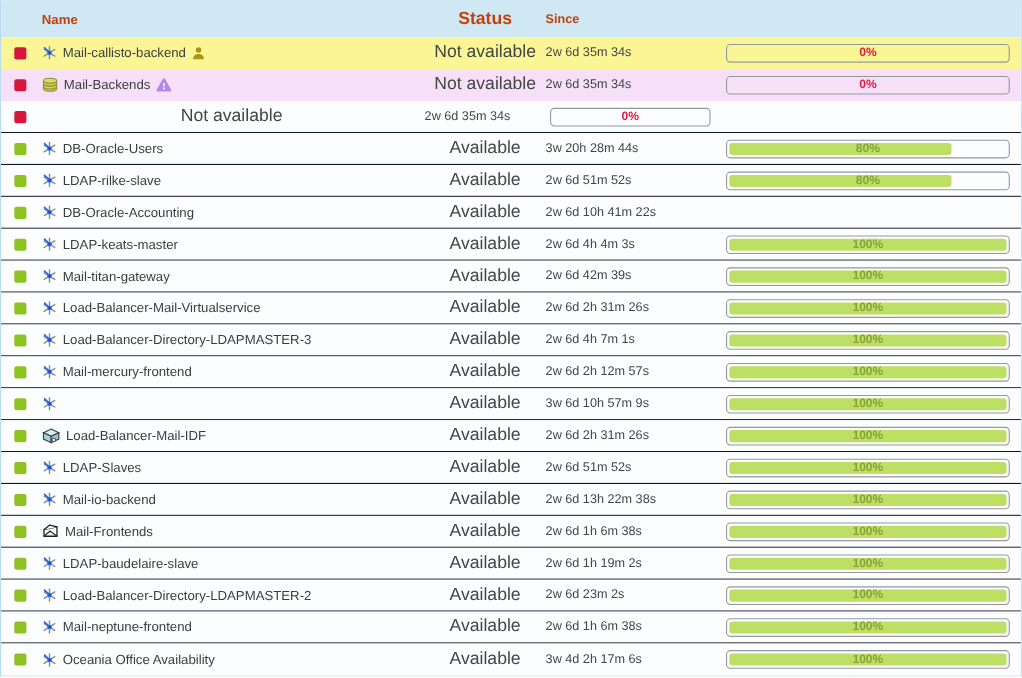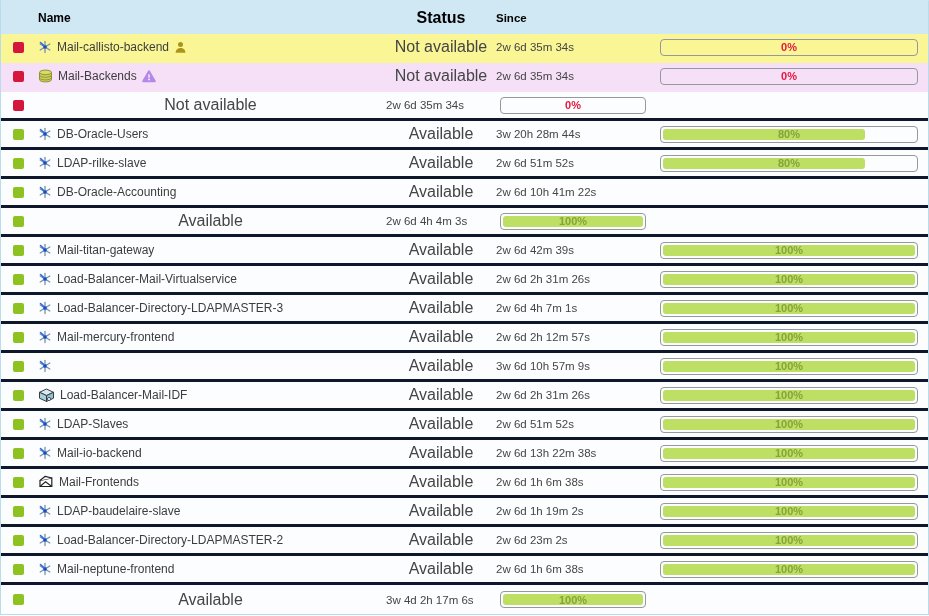--- a/index.html
+++ b/index.html
@@ -1,24 +1,24 @@
 <!DOCTYPE html>
 <html><head>
 <meta charset="utf-8">
 <style>
   html,body{margin:0;padding:0;background:#fff;}
   body{font-family:"Liberation Sans","DejaVu Sans",sans-serif;-webkit-font-smoothing:antialiased;}
   .table{width:927px;border:1px solid #b9dcec;border-top:1px solid #cfe8f3;}
   .thead{display:grid;grid-template-columns:34px 1fr 110px 160px 272px;align-items:center;height:33px;background:#cfe8f3;}
-  .th{font-size:12px;font-weight:bold;color:#000000;}
+  .th{font-size:12px;font-weight:bold;color:#c2410c;}
   .th.col-name{padding-left:3px;}
   .th.col-status{text-align:center;}
   .th.col-since{text-align:left;}
   .th.col-level{text-align:center;}
-  .tr{display:grid;grid-template-columns:34px 1fr 110px 160px 272px;align-items:center;height:29px;box-sizing:border-box;background:#fbfdfe;border-bottom:3px solid #0f172a;}
+  .tr{display:grid;grid-template-columns:34px 1fr 110px 160px 272px;align-items:center;height:29px;box-sizing:border-box;background:#fbfdfe;border-bottom:1px solid #0f172a;}
   .tr.bg-yellow{background:#faf595;border-bottom-color:#faf595;}
   .tr.bg-pink{background:#f5e0f7;border-bottom-color:#f5e0f7;}
   .tr:last-child{border-bottom:none;}
   .td{font-size:12px;color:#454545;}
   .col-ind{display:flex;justify-content:center;}
   .indicator{width:11px;height:11px;border-radius:2px;display:inline-block;}
   .indicator.critical{background:#d5173e;}
   .indicator.ok{background:#8dc220;}
   .col-name{display:flex;align-items:center;gap:5px;padding-left:3px;overflow:hidden;white-space:nowrap;}
   .icon-slot,.badge-slot{display:inline-flex;align-items:center;}
@@ -218,20 +218,38 @@
       <span class="badge-slot"></span>
     </div>
     <div class="td col-status">Available</div>
     <div class="td col-since">2w 6d 10h 41m 22s</div>
   </div>
 
   <div class="tr bg-plain">
     <div class="td col-ind">
           <span class="indicator ok"></span>
         </div>
+    <div class="td col-name">
+      <span class="icon-slot">
+            <span>
+              <svg width="14" height="14" viewBox="0 0 14 14">
+    <g stroke="#7d8fa6" stroke-width="1.3" stroke-linecap="round">
+      <line x1="7" y1="1.5" x2="7" y2="12.5"></line>
+      <line x1="2.2" y1="4" x2="11.8" y2="10"></line>
+      <line x1="11.8" y1="4" x2="2.2" y2="10"></line>
+    </g>
+    <path d="M2.5 2.5 L6.5 6.2" stroke="#2e6ce0" stroke-width="1.6" stroke-linecap="round"></path>
+    <circle cx="7" cy="7" r="2.1" fill="#2e6ce0"></circle>
+    <circle cx="7" cy="7" r="0.9" fill="#173f9e"></circle>
+  </svg>
+            </span>
+          </span>
+      <span class="name-label">LDAP-keats-master</span>
+      <span class="badge-slot"></span>
+    </div>
     <div class="td col-status">Available</div>
     <div class="td col-since">2w 6d 4h 4m 3s</div>
     <div class="td col-level">
       <div class="bar">
         <div class="bar-fill" style="width: 100%;"></div>
         <span class="bar-label">100%</span>
       </div>
     </div>
   </div>
 
@@ -606,20 +624,38 @@
         <div class="bar-fill" style="width: 100%;"></div>
         <span class="bar-label">100%</span>
       </div>
     </div>
   </div>
 
   <div class="tr bg-plain">
     <div class="td col-ind">
           <span class="indicator ok"></span>
         </div>
+    <div class="td col-name">
+      <span class="icon-slot">
+            <span>
+              <svg width="14" height="14" viewBox="0 0 14 14">
+    <g stroke="#7d8fa6" stroke-width="1.3" stroke-linecap="round">
+      <line x1="7" y1="1.5" x2="7" y2="12.5"></line>
+      <line x1="2.2" y1="4" x2="11.8" y2="10"></line>
+      <line x1="11.8" y1="4" x2="2.2" y2="10"></line>
+    </g>
+    <path d="M2.5 2.5 L6.5 6.2" stroke="#2e6ce0" stroke-width="1.6" stroke-linecap="round"></path>
+    <circle cx="7" cy="7" r="2.1" fill="#2e6ce0"></circle>
+    <circle cx="7" cy="7" r="0.9" fill="#173f9e"></circle>
+  </svg>
+            </span>
+          </span>
+      <span class="name-label">Oceania Office Availability</span>
+      <span class="badge-slot"></span>
+    </div>
     <div class="td col-status">Available</div>
     <div class="td col-since">3w 4d 2h 17m 6s</div>
     <div class="td col-level">
       <div class="bar">
         <div class="bar-fill" style="width: 100%;"></div>
         <span class="bar-label">100%</span>
       </div>
     </div>
   </div>
 </div>

